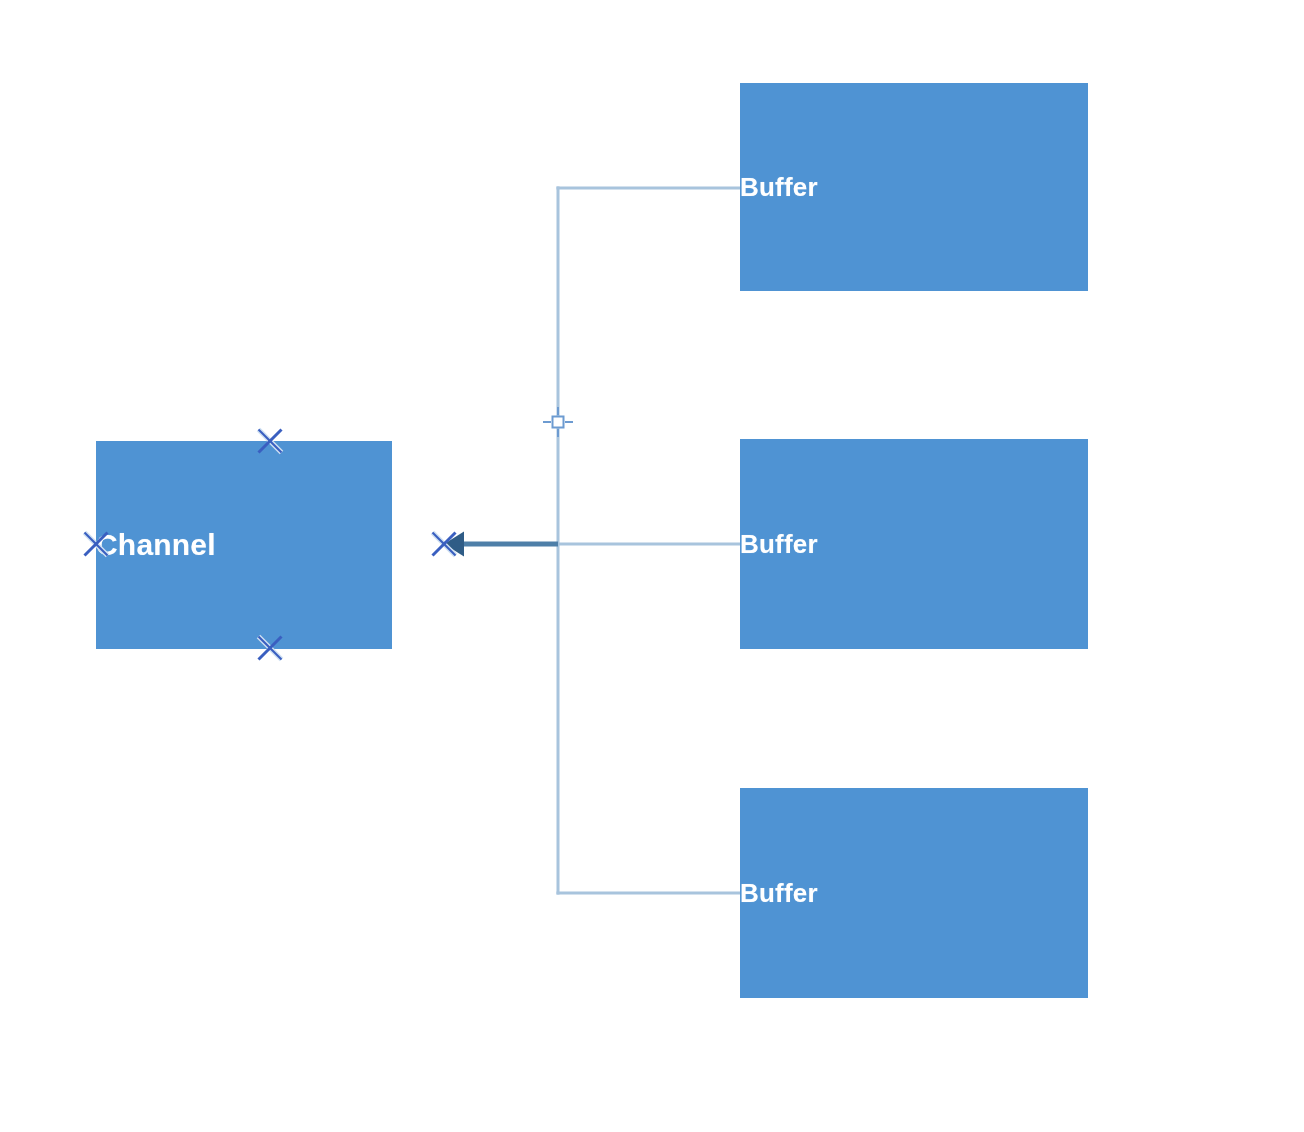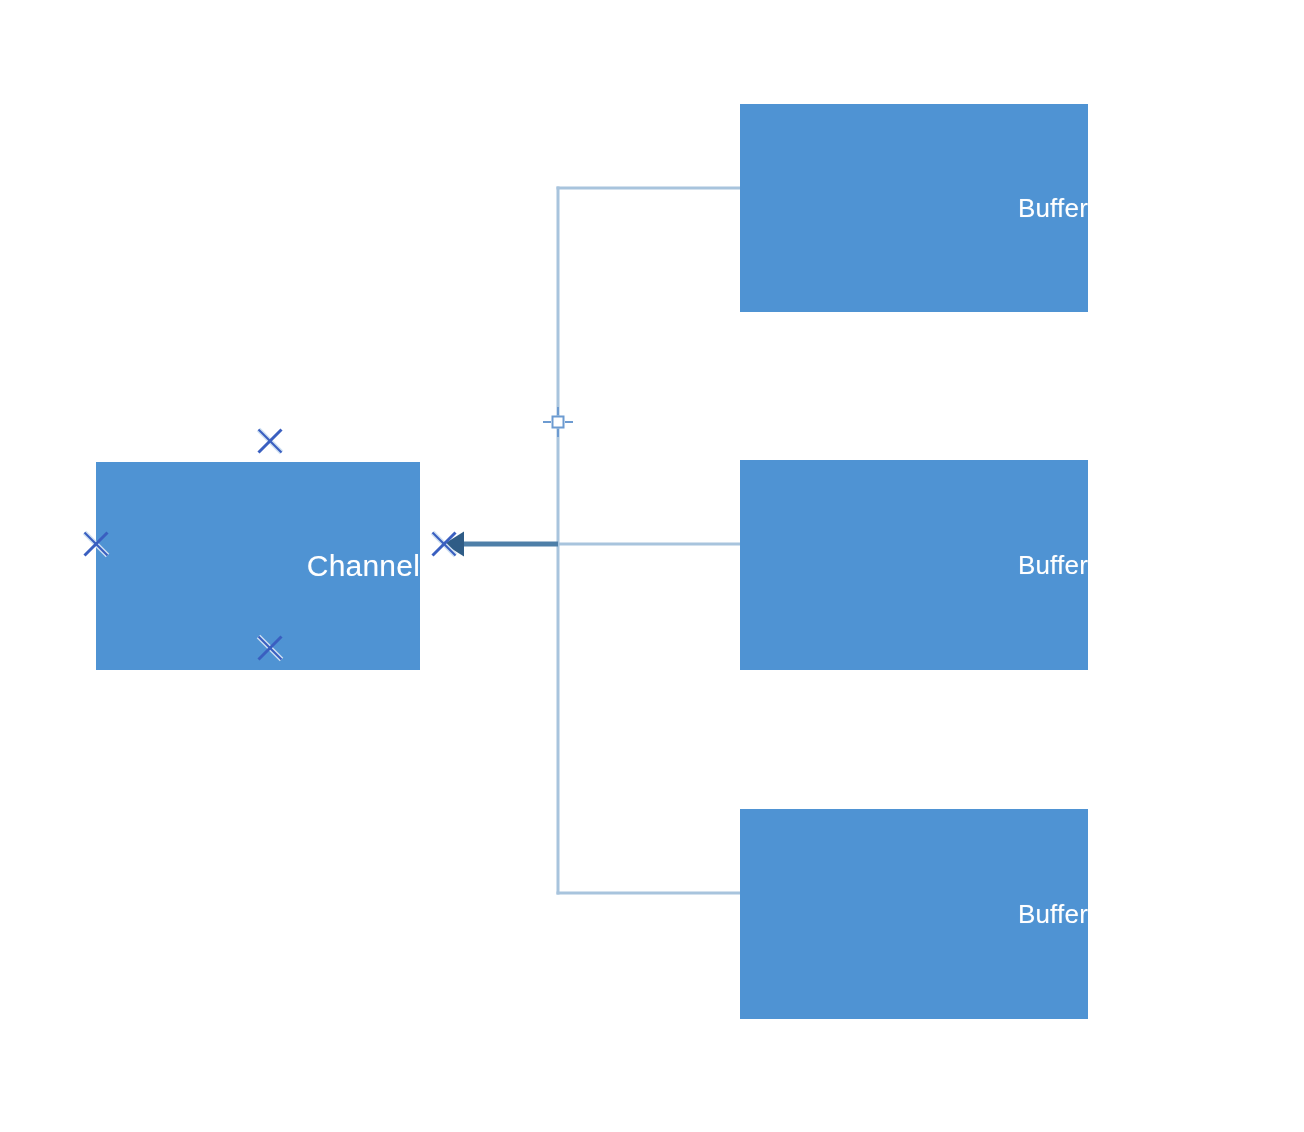--- a/index.html
+++ b/index.html
@@ -16,27 +16,26 @@
     width: 1304px;
     height: 1132px;
     background: #ffffff;
     overflow: hidden;
   }
   .node {
     position: absolute;
     box-sizing: border-box;
     display: flex;
     align-items: center;
-    justify-content: flex-end;
+    justify-content: flex-start;
     color: #ffffff;
-    font-weight: normal;
+    font-weight: bold;
     letter-spacing: 0.2px;
     text-shadow: 0 0 1px rgba(255,255,255,0.35);
     user-select: none;
-    margin-top: 21px;
   }
   .node-label {
     pointer-events: none;
     line-height: 1;
   }
   #svg-edges {
     position: absolute;
     left: 0;
     top: 0;
     width: 1304px;
@@ -66,21 +65,21 @@
       <polyline fill="none" stroke="#a8c4dd" stroke-width="3" stroke-linecap="square" points="740,188 558,188"></polyline>
       <polyline fill="none" stroke="#a8c4dd" stroke-width="3" stroke-linecap="square" points="740,544 558,544"></polyline>
       <polyline fill="none" stroke="#a8c4dd" stroke-width="3" stroke-linecap="square" points="740,893 558,893"></polyline>
       <polyline fill="none" stroke="#4e7fa8" stroke-width="5" stroke-linecap="butt" points="558,544 462,544"></polyline>
     </g>
     <g>
       <polygon fill="#2f5c86" points="444,544 464,531.6 464,556.4"></polygon>
     </g>
   </svg>
 
-  <div class="node" style="left: 96px; top: 441px; width: 324px; height: 208px; background: rgb(79, 147, 211); color: rgb(255, 255, 255); font-size: 30px;">
+  <div class="node" style="left: 96px; top: 441px; width: 296px; height: 208px; background: rgb(79, 147, 211); color: rgb(255, 255, 255); font-size: 30px;">
     <span class="node-label">Channel</span>
   </div>
 
   <div class="node" style="left: 740px; top: 83px; width: 348px; height: 208px; background: rgb(79, 147, 211); color: rgb(255, 255, 255); font-size: 26px;">
     <span class="node-label">Buffer</span>
   </div>
 
   <div class="node" style="left: 740px; top: 439px; width: 348px; height: 210px; background: rgb(79, 147, 211); color: rgb(255, 255, 255); font-size: 26px;">
     <span class="node-label">Buffer</span>
   </div>

